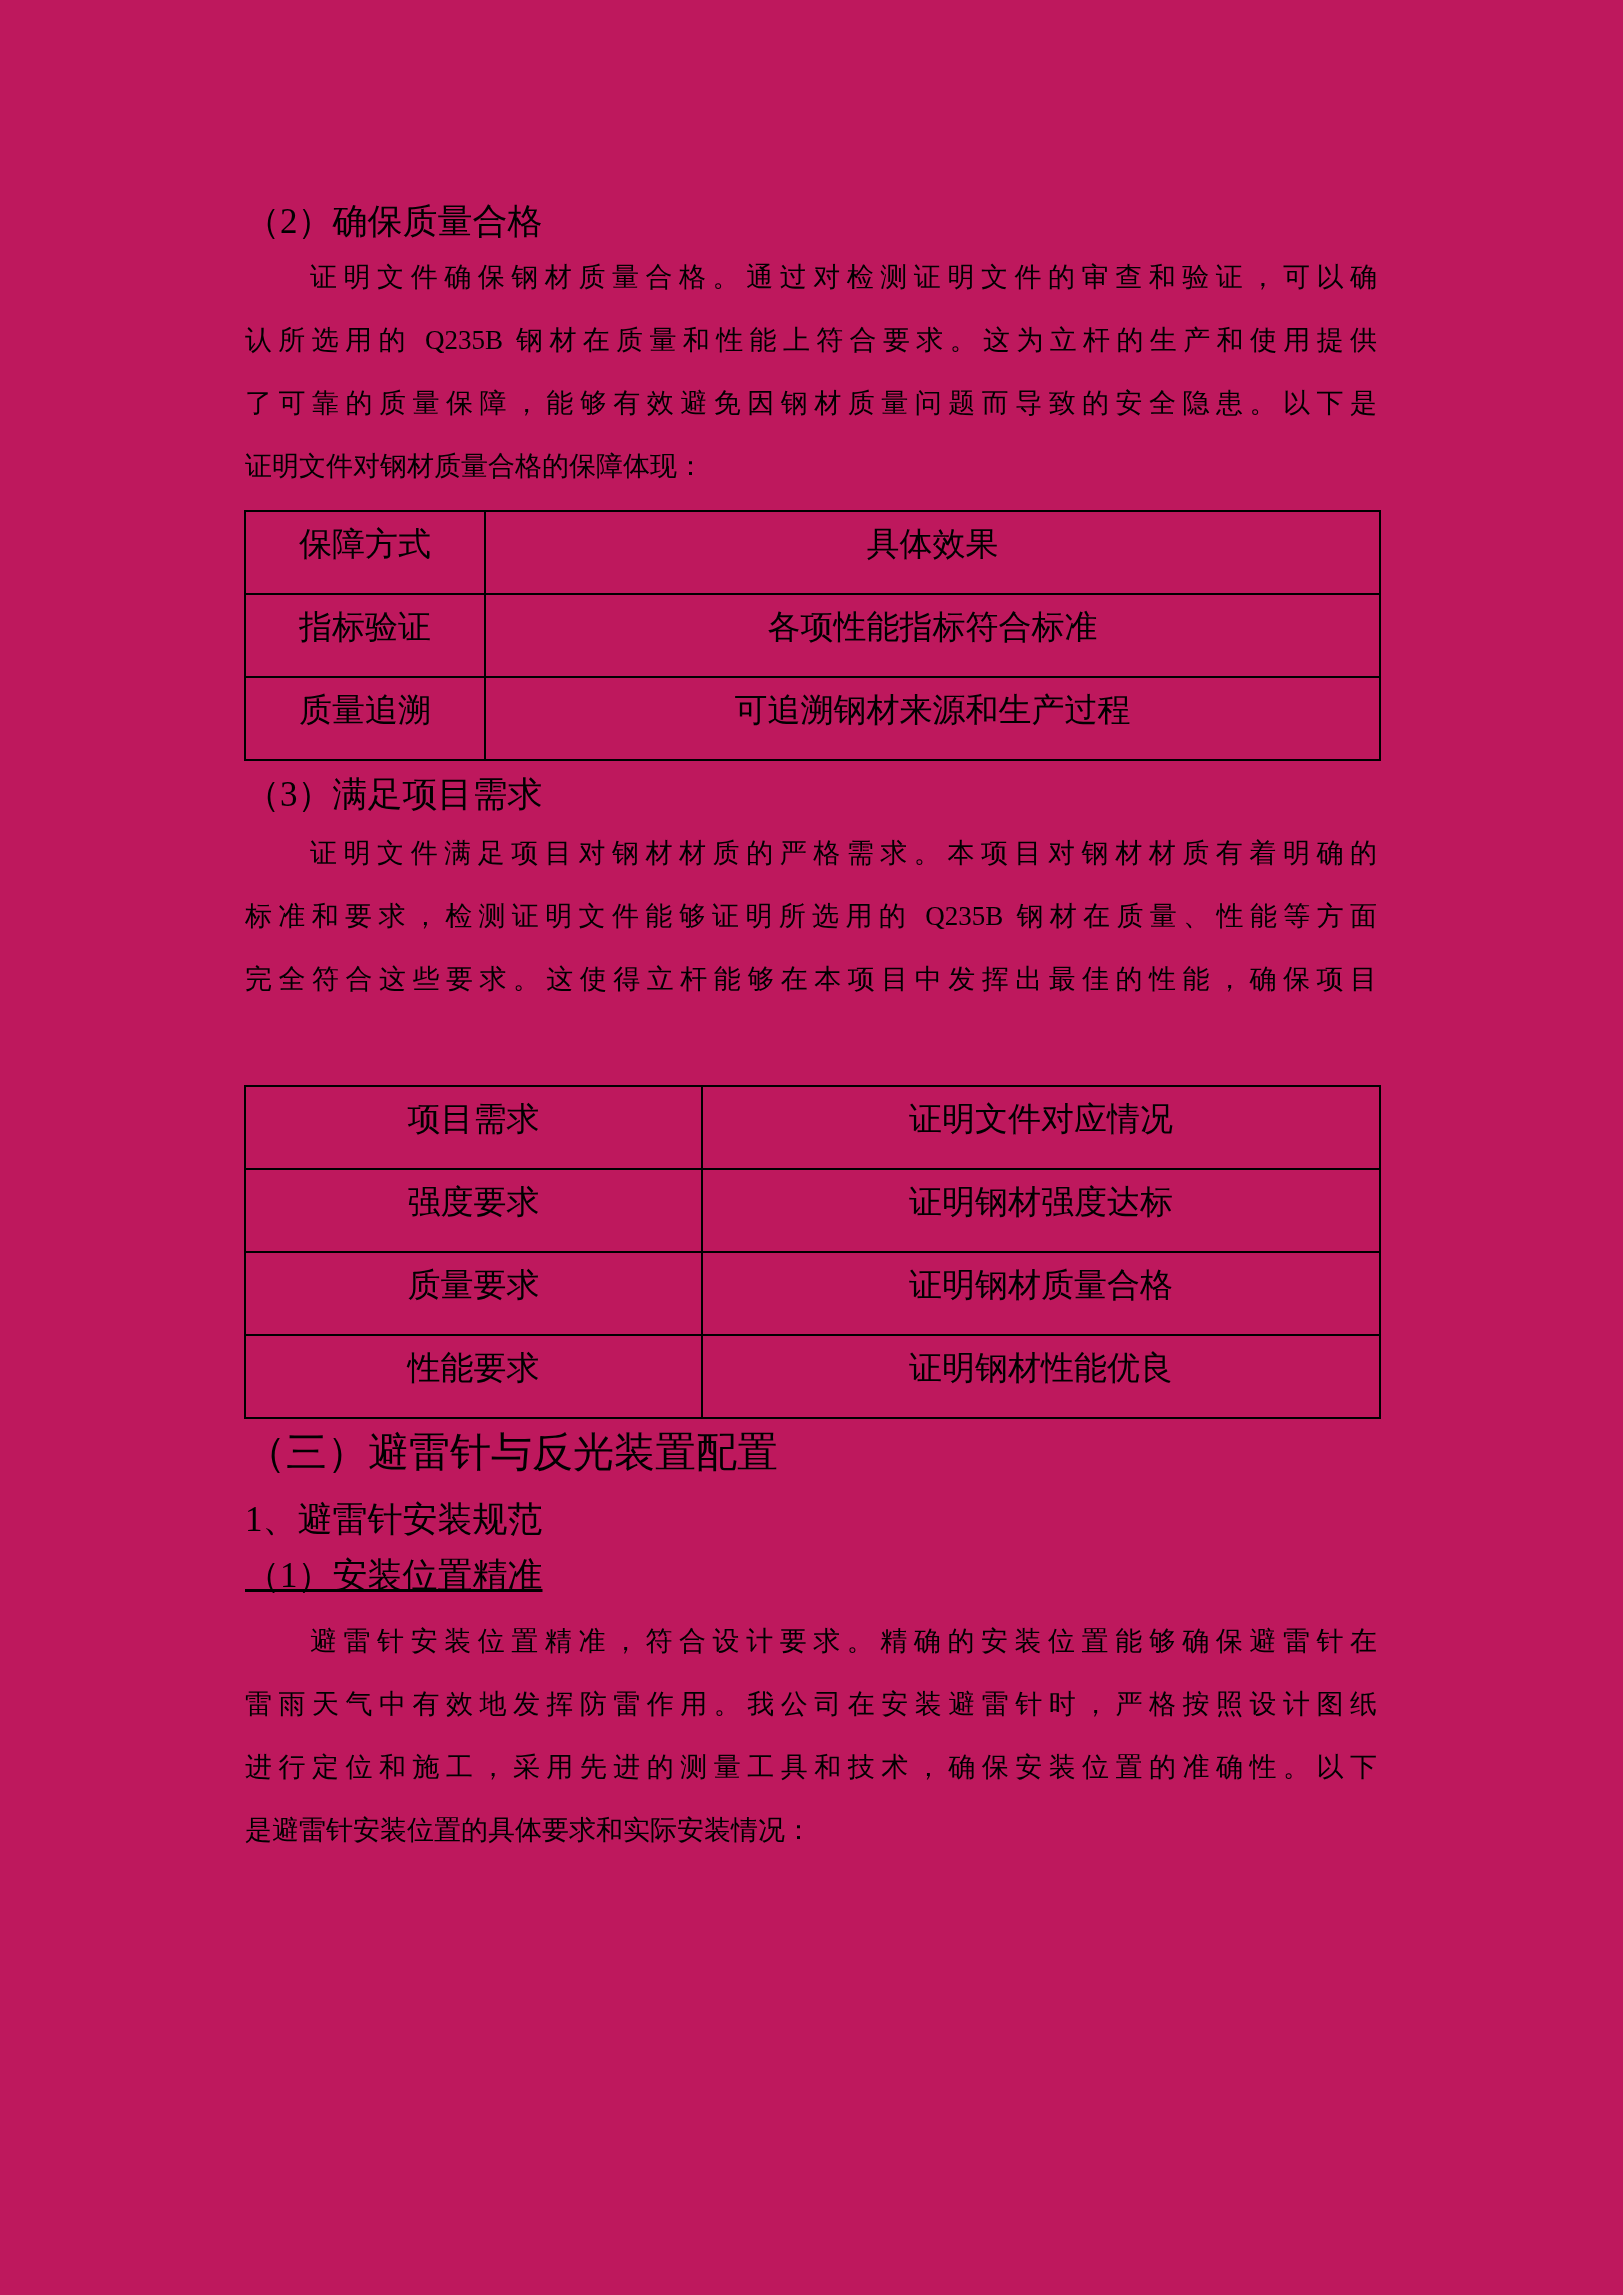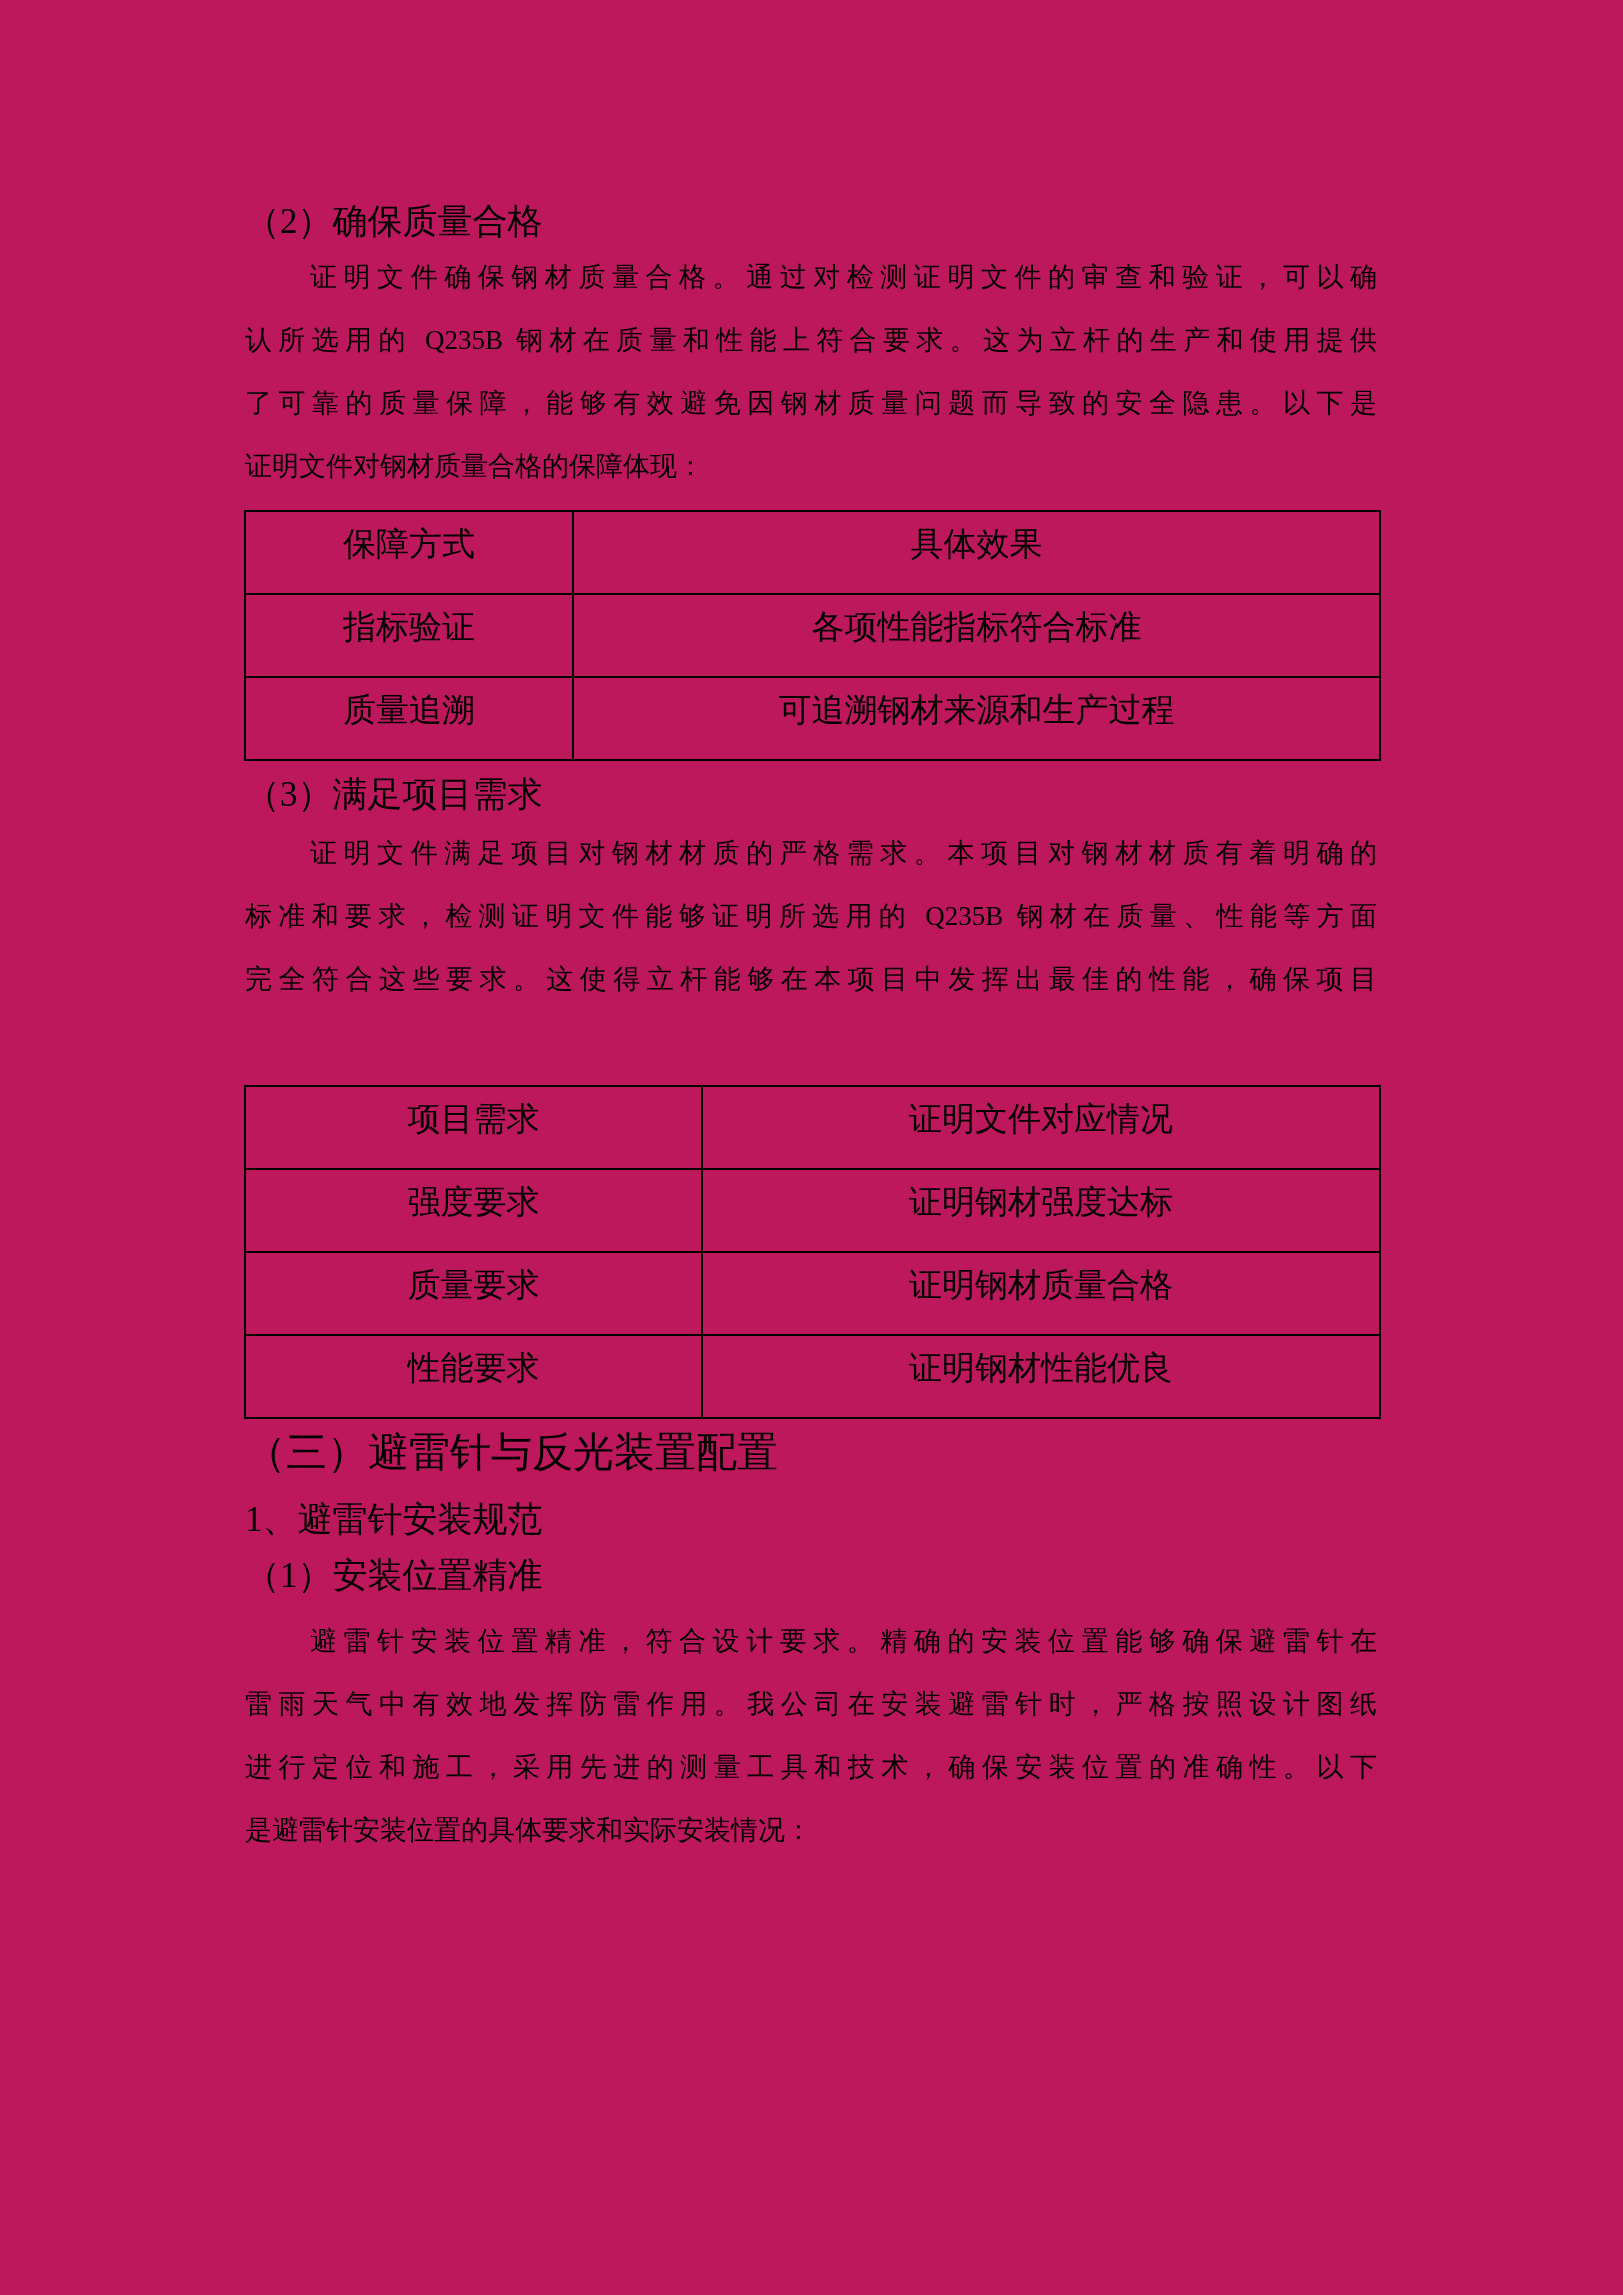--- a/index.html
+++ b/index.html
@@ -60,21 +60,21 @@
   .tbl .cell {
     box-sizing: border-box;
     padding-top: 14.4px;
     font-size: 33px;
     line-height: 36px;
     text-align: center;
     overflow: hidden;
   }
   .tbl .c1 { border-right: 2px solid #000; flex: 0 0 auto; }
   .tbl .c2 { flex: 1 1 auto; }
-  .tbl-1 .c1 { width: 328px; }
+  .tbl-1 .c1 { width: 240px; }
   .tbl-2 .c1 { width: 457px; }
 </style>
 </head>
 <body>
 
 <div class="page">
 
   <div class="blk h-small" style="top: 190px;">（2）确保质量合格</div>
 
   <div class="blk para" style="top: 246px;">
@@ -123,21 +123,21 @@
     <div class="row">
       <div class="cell c1">性能要求</div>
       <div class="cell c2">证明钢材性能优良</div>
     </div>
   </div>
 
   <div class="blk h-big" style="top: 1420px;">（三）避雷针与反光装置配置</div>
 
   <div class="blk h-small" style="top: 1488px;">1、避雷针安装规范</div>
 
-  <div class="blk h-small" style="top: 1544px;">（1）安装位置精准</div>
+  <div class="blk h-small" style="top: 1544px; text-decoration: underline;">（1）安装位置精准</div>
 
   <div class="blk para" style="top: 1610px;">
     <div class="line first">避雷针安装位置精准，符合设计要求。精确的安装位置能够确保避雷针在</div>
     <div class="line">雷雨天气中有效地发挥防雷作用。我公司在安装避雷针时，严格按照设计图纸</div>
     <div class="line">进行定位和施工，采用先进的测量工具和技术，确保安装位置的准确性。以下</div>
     <div class="line last">是避雷针安装位置的具体要求和实际安装情况：</div>
   </div>
 
 </div>
 

